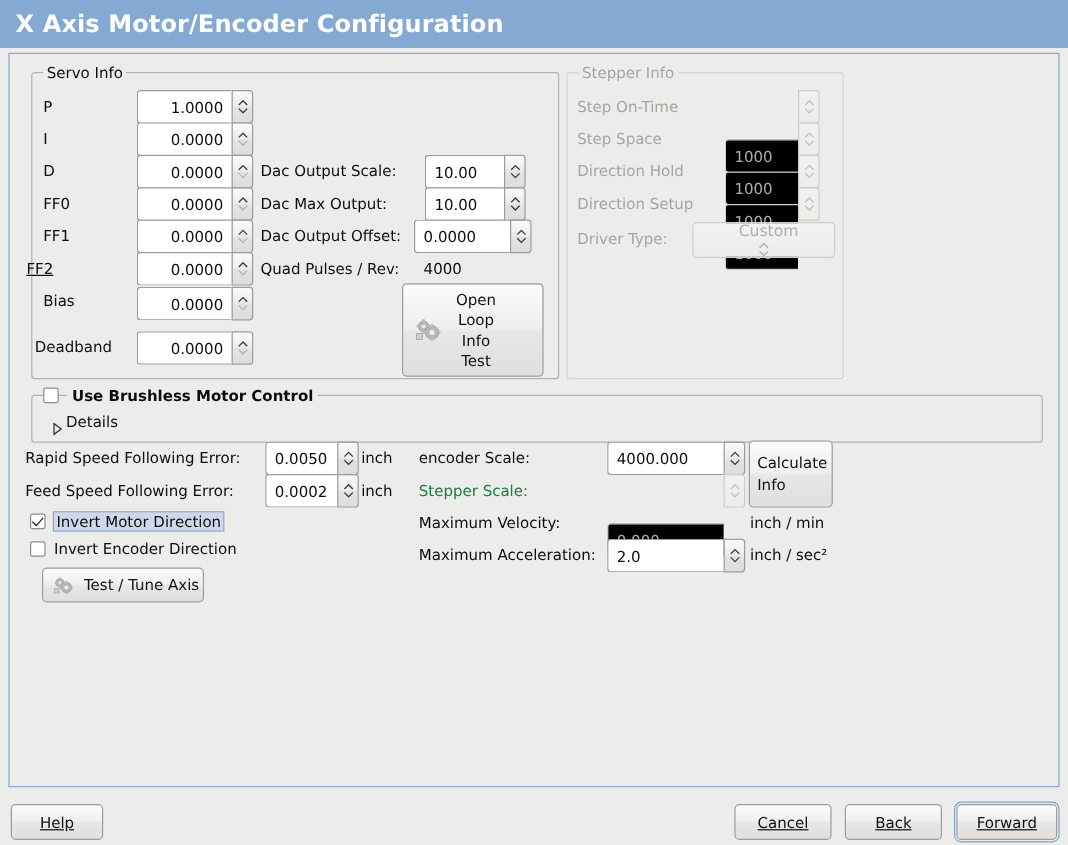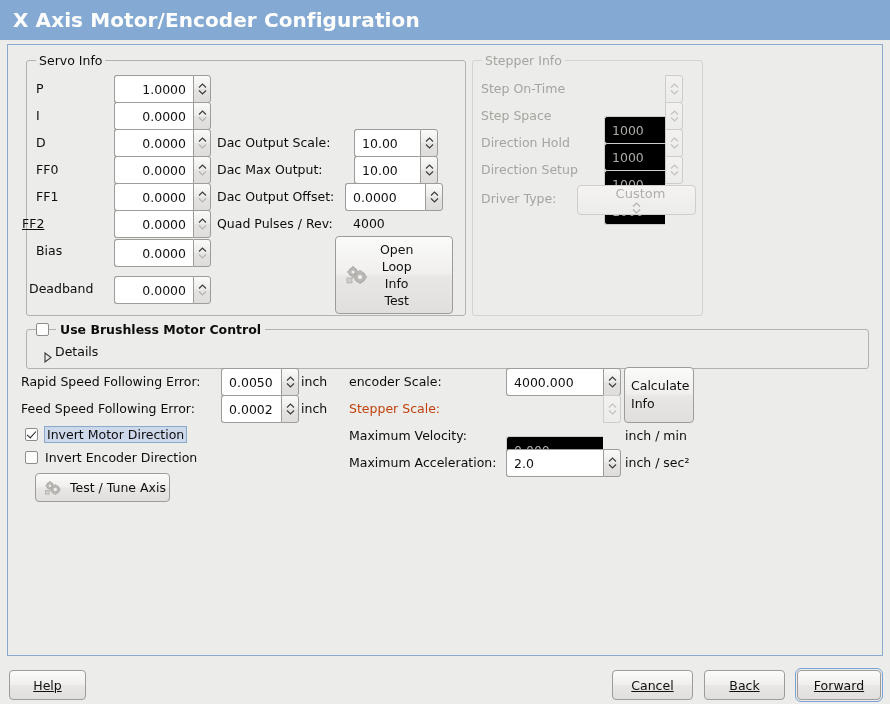--- a/index.html
+++ b/index.html
@@ -464,21 +464,21 @@
       <div class="btns">
         <svg class="ar" viewBox="0 0 9 6">
             <path d="M1 4.5 L4.5 1 L8 4.5" fill="none" stroke="#3a3a3a" stroke-width="1.1"></path>
           </svg>
         <svg class="ar" viewBox="0 0 9 6">
             <path d="M1 1.5 L4.5 5 L8 1.5" fill="none" stroke="#3a3a3a" stroke-width="1.1"></path>
           </svg>
       </div>
     </div>
 
-    <span class="lbl dim" style="left:341px; top:356px; color:#c2410c;">Stepper Scale:</span>
+    <span class="lbl dim" style="left:341px; top:356px; color:#15803d;">Stepper Scale:</span>
     <div class="spin disabled" style="left:498px; top:350px; width:115px;">
       <div class="entry l">0.000</div>
       <div class="btns">
         <svg class="ar" viewBox="0 0 9 6">
             <path d="M1 4.5 L4.5 1 L8 4.5" fill="none" stroke="#c3c1bd" stroke-width="1.1"></path>
           </svg>
         <svg class="ar" viewBox="0 0 9 6">
             <path d="M1 1.5 L4.5 5 L8 1.5" fill="none" stroke="#c3c1bd" stroke-width="1.1"></path>
           </svg>
       </div>

